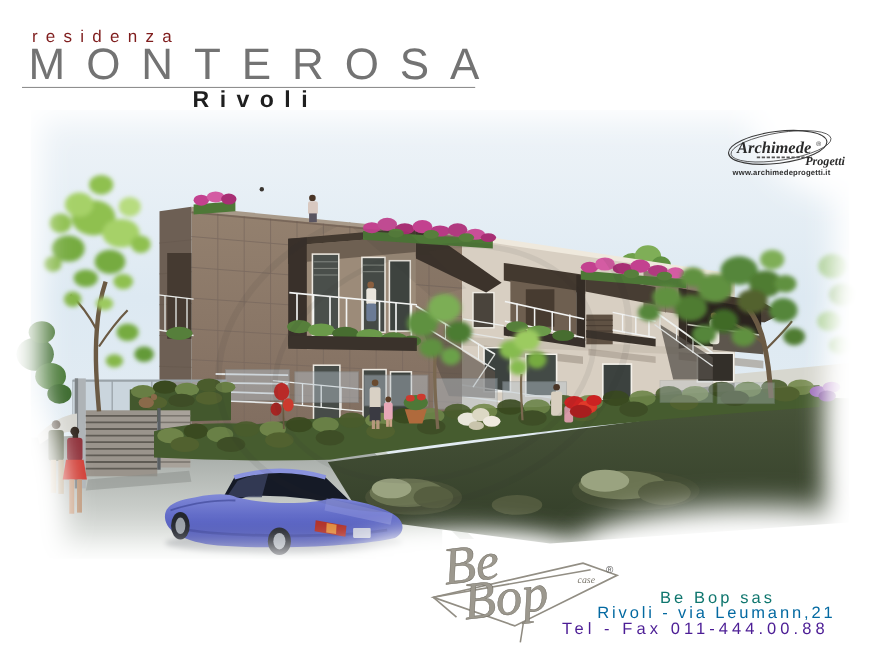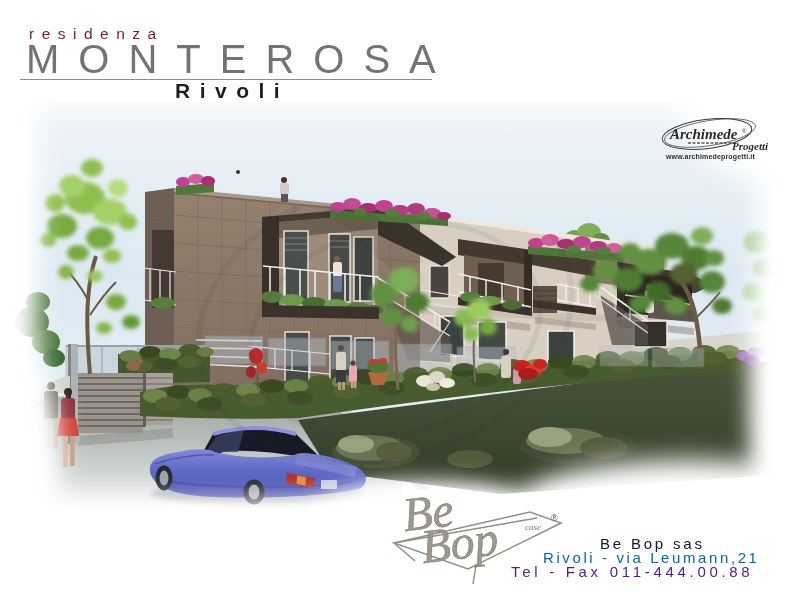--- a/index.html
+++ b/index.html
@@ -685,17 +685,17 @@
     <path d="M9,58 L152,33"></path>
     <path d="M9,58 L30,76"></path>
   </g>
   <text x="20" y="46" font-size="48" font-style="italic" font-family="Liberation Serif, serif" fill="#9c988e" stroke="#6e6a60" stroke-width="0.4" transform="rotate(-7 22 47)">Be</text>
   <text x="38" y="78" font-size="48" font-style="italic" font-family="Liberation Serif, serif" fill="#9c988e" stroke="#6e6a60" stroke-width="0.4" transform="rotate(-7 40 77)">Bop</text>
   <path d="M91,80 L88,99" stroke="#8e8a80" stroke-width="1.4"></path>
   <text x="140" y="45" font-size="9" font-style="italic" font-family="Liberation Serif, serif" fill="#7e7a70">case</text>
   <text x="166" y="36" font-size="9" fill="#555">®</text>
 </svg>
 
-<div class="abs" style="left:600px;top:535px;font-size:15px;color:#0f172a;letter-spacing:2.8px;">Be Bop sas</div>
+<div class="abs" style="left:600px;top:535px;font-size:15px;color:#0f766e;letter-spacing:2.8px;">Be Bop sas</div>
 
 <div class="abs" style="left:543px;top:549px;font-size:15px;color:#0369a1;letter-spacing:2.6px;">Rivoli - via Leumann,21</div>
 
 <div class="abs" style="left:511px;top:563px;font-size:15px;color:#4c1d95;letter-spacing:3.7px;">Tel - Fax 011-444.00.88</div>
 
 </body></html>

